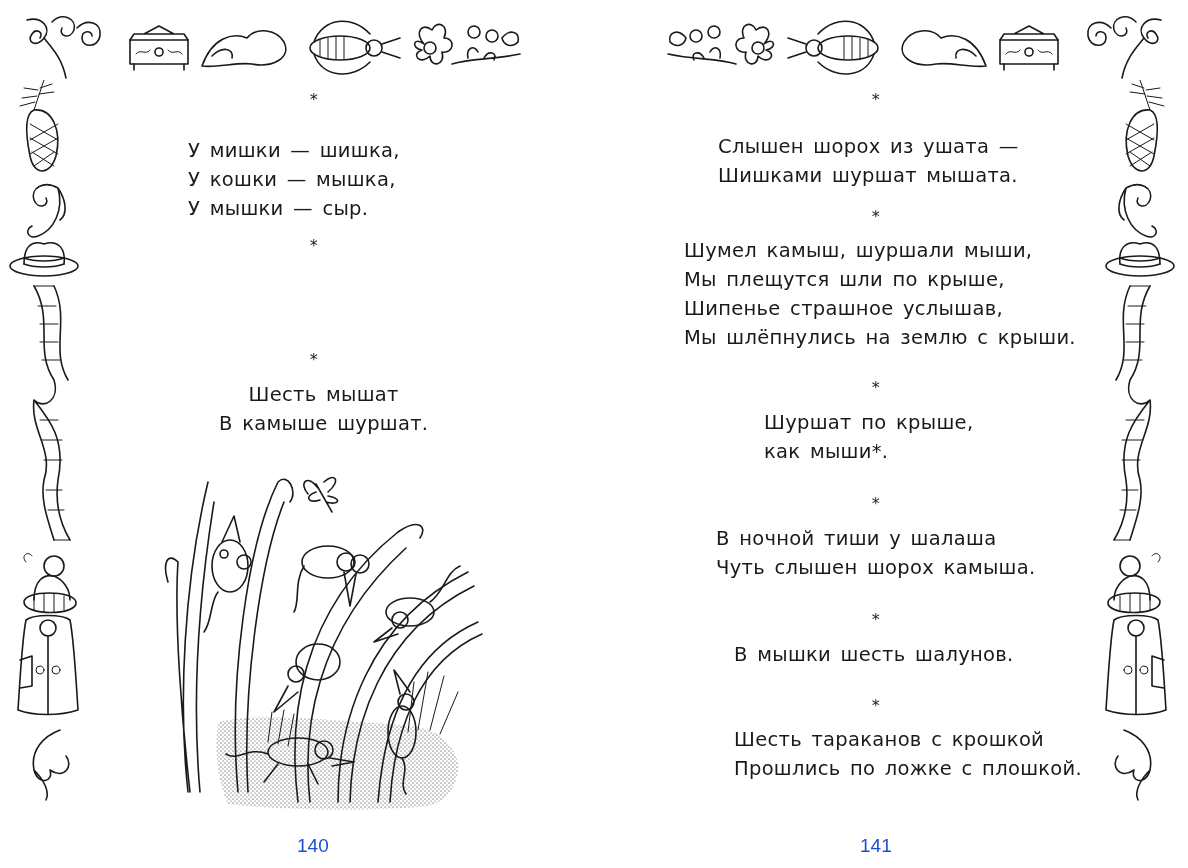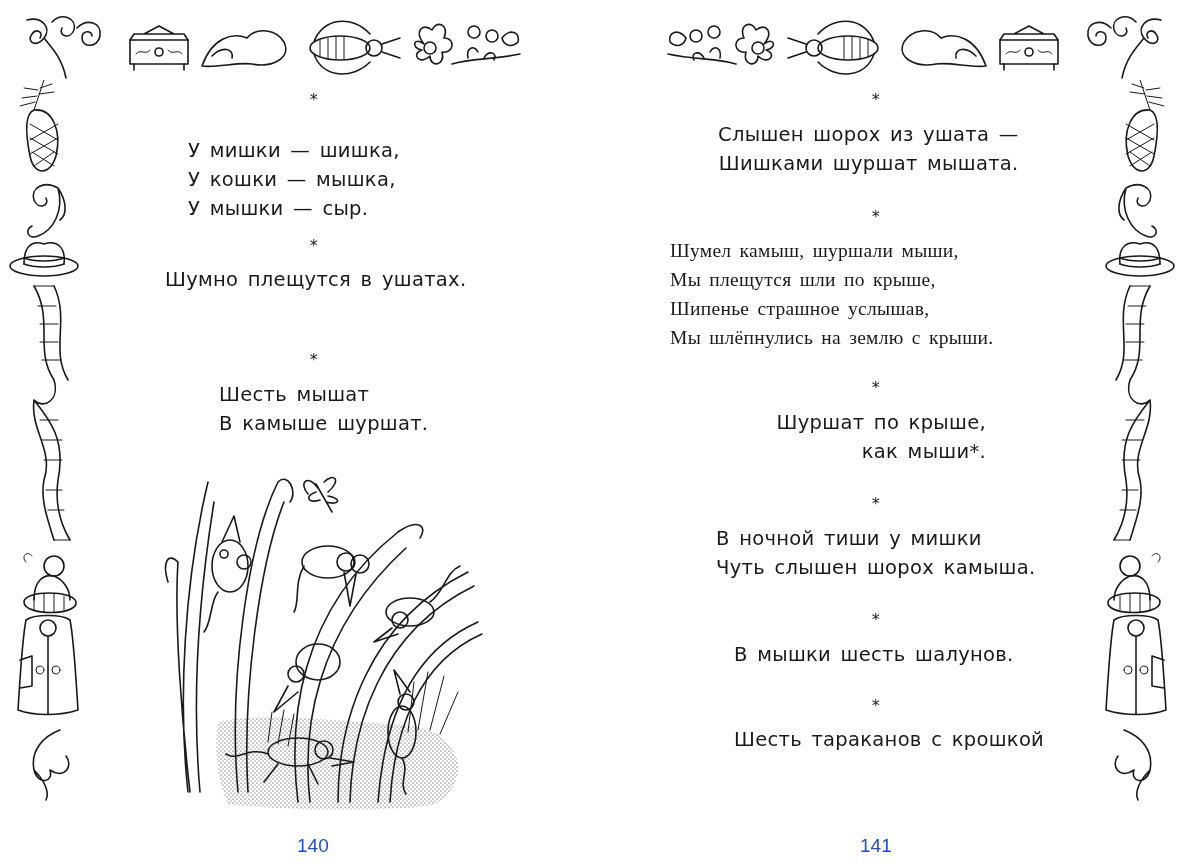--- a/index.html
+++ b/index.html
@@ -20,21 +20,21 @@
     .page-right .border-side { left: 506px; }
     svg { display: block; }
     .orn { fill: none; stroke: #1a1a1a; stroke-width: 1.6; stroke-linecap: round; stroke-linejoin: round; }
     .orn-thin { fill: none; stroke: #1a1a1a; stroke-width: 1; stroke-linecap: round; }
 
     
     .text-col { position: absolute; font-size: 19.5px; line-height: 29px; letter-spacing: 0.3px; word-spacing: 3px; }
     .stanza { position: absolute; white-space: nowrap; }
     .star { position: absolute; font-size: 16px; line-height: 16px; text-align: center; width: 20px; }
     .line { display: block; }
-    .center { text-align: right; }
+    .center { text-align: left; }
 
     .page-number { position: absolute; top: 835px; font-size: 19px; color: #1d4ed8; font-family: "Liberation Sans", sans-serif; }
 
     .illustration { position: absolute; left: 148px; top: 462px; width: 335px; height: 355px; }
   </style>
 </head>
 <body>
 
 <div class="spread">
 
@@ -114,25 +114,24 @@
     <div class="text-col">
       <span class="star" style="left:304px;top:92px;">*</span>
       <div class="stanza" style="left:188px;top:136px;">
         <span class="line">У мишки — шишка,</span>
         <span class="line">У кошки — мышка,</span>
         <span class="line">У мышки — сыр.</span>
       </div>
 
       <span class="star" style="left:304px;top:238px;">*</span>
       <div class="stanza" style="left:165px;top:265px;">
-        <span class="line">Шумно плещутся в ушатах.</span>
       </div>
 
       <span class="star" style="left:304px;top:352px;">*</span>
-      <div class="stanza" style="left:219px;top:380px;">
+      <div class="stanza" style="left:219px;top:380px;text-align:center;">
         <span class="line">Шесть мышат</span>
         <span class="line">В камыше шуршат.</span>
       </div>
     </div>
 
     <div class="illustration">
       <svg width="335" height="355" viewBox="0 0 335 355">
         <defs>
           <pattern id="stipple" width="4" height="4" patternUnits="userSpaceOnUse">
             <circle cx="1" cy="1" r="0.6" fill="#1a1a1a"></circle>
@@ -259,51 +258,52 @@
           <circle class="orn-thin" cx="52" cy="590" r="4"></circle>
         </g>
         <g>
             <path class="orn" d="M56 650 C40 656 26 670 30 690 C34 706 50 702 46 690 C60 700 70 686 62 676 M30 690 C40 700 46 712 42 720"></path>
           </g>
       </svg>
     </div>
 
     <div class="text-col">
       <span class="star" style="left:272px;top:92px;">*</span>
-      <div class="stanza" style="left:124px;top:120px;text-align:right;">
+      <div class="stanza" style="left:124px;top:132px;">
         <span class="line">Слышен шорох из ушата —</span>
         <span class="line">Шишками шуршат мышата.</span>
       </div>
 
       <span class="star" style="left:272px;top:209px;">*</span>
-      <div class="stanza" style="left:76px;top:236px;font-family:Liberation Serif, serif;">
+      <div class="stanza" style="left:90px;top:236px;">
         <span class="line">Шумел камыш, шуршали мыши,</span>
         <span class="line">Мы плещутся шли по крыше,</span>
         <span class="line">Шипенье страшное услышав,</span>
         <span class="line">Мы шлёпнулись на землю с крыши.</span>
       </div>
 
       <span class="star" style="left:272px;top:380px;">*</span>
       <div class="stanza center" style="left:170px;top:408px;width:222px;">
         <span class="line">Шуршат по крыше,</span>
         <span class="line">как мыши*.</span>
       </div>
 
       <span class="star" style="left:272px;top:496px;">*</span>
       <div class="stanza" style="left:122px;top:524px;">
-        <span class="line">В ночной тиши у мишки</span>
+        <span class="line">В ночной тиши у шалаша</span>
         <span class="line">Чуть слышен шорох камыша.</span>
       </div>
 
       <span class="star" style="left:272px;top:612px;">*</span>
       <div class="stanza" style="left:140px;top:640px;">
         <span class="line">В мышки шесть шалунов.</span>
       </div>
 
       <span class="star" style="left:272px;top:698px;">*</span>
       <div class="stanza" style="left:140px;top:725px;">
         <span class="line">Шесть тараканов с крошкой</span>
+        <span class="line">Прошлись по ложке с плошкой.</span>
       </div>
     </div>
 
     <span class="page-number" style="left:266px;">141</span>
   </div>
 </div>
 
 </body></html>

